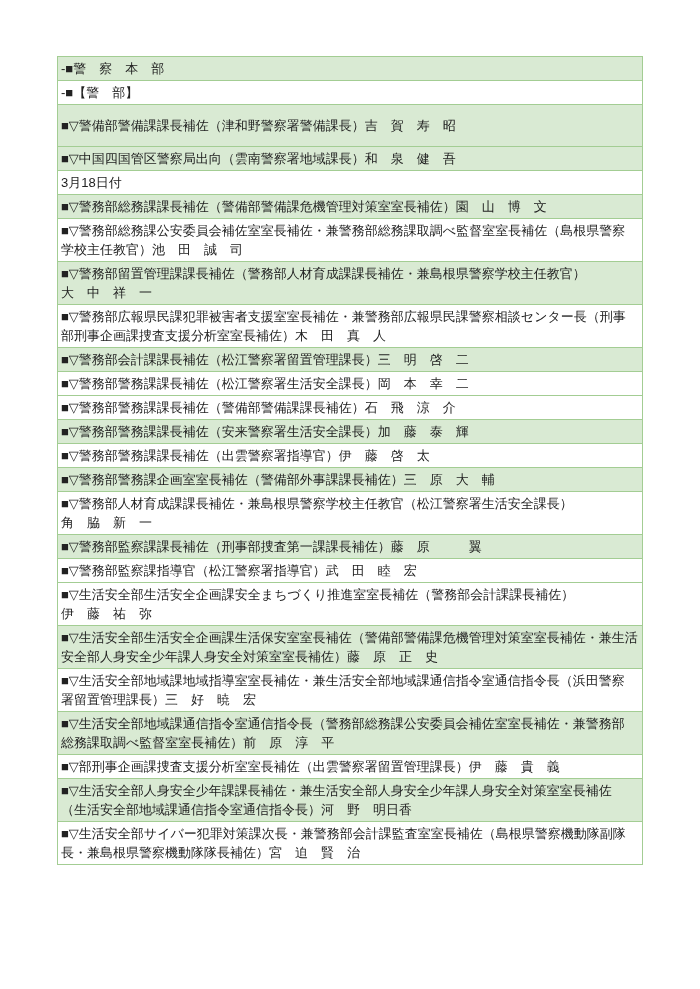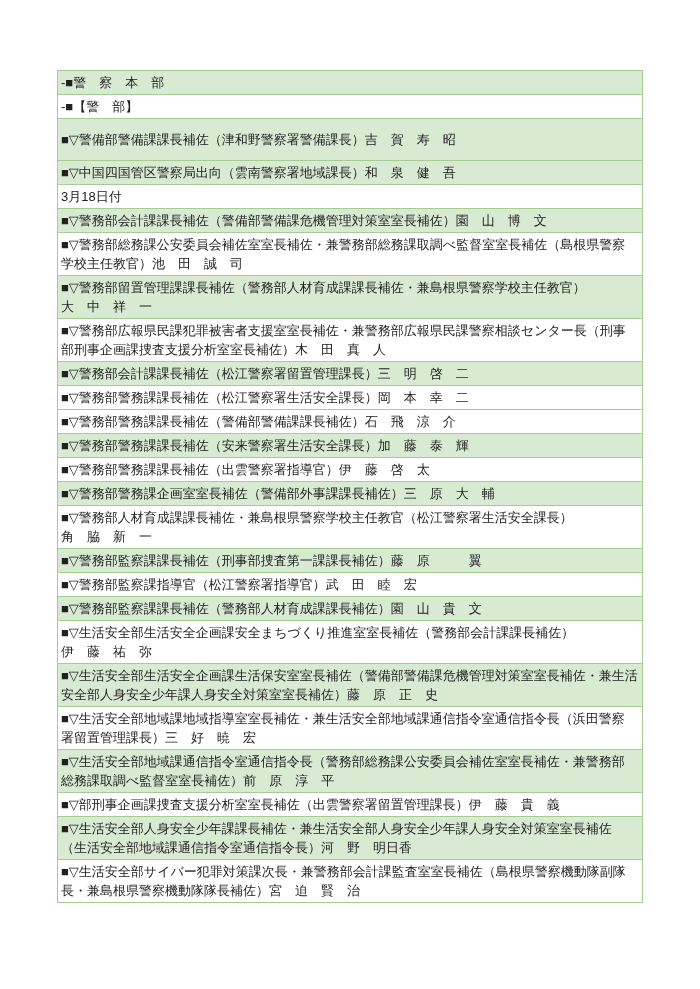--- a/index.html
+++ b/index.html
@@ -1,17 +1,17 @@
 <!DOCTYPE html>
 <html><head>
 <meta charset="utf-8">
 <style>
   html,body{margin:0;padding:0;background:#ffffff;}
   body{font-family:"Liberation Sans","DejaVu Sans",sans-serif;}
-  .page{width:700px;height:989px;box-sizing:border-box;padding:70px 57px 0 57px;background:#ffffff;overflow:hidden;}
+  .page{width:700px;height:989px;box-sizing:border-box;padding:56px 57px 0 57px;background:#ffffff;overflow:hidden;}
   .personnel-table{width:586px;}
   .row{
     box-sizing:border-box;
     border:1px solid #a3cd93;
     padding:2px 2px 2px 3px;
     font-size:13px;
     line-height:19px;
     color:#222222;
     white-space:pre-wrap;
     word-break:break-all;
@@ -24,38 +24,37 @@
 </head>
 <body>
 
 <div class="page">
   <div class="personnel-table">
     <div class="row g">-■警　察　本　部</div>
     <div class="row">-■【警　部】</div>
     <div class="row g tall">■▽警備部警備課課長補佐（津和野警察署警備課長）吉　賀　寿　昭</div>
     <div class="row g">■▽中国四国管区警察局出向（雲南警察署地域課長）和　泉　健　吾</div>
     <div class="row">3月18日付</div>
-    <div class="row g">■▽警務部会計課課長補佐（警備部警備課危機管理対策室室長補佐）園　山　博　文</div>
+    <div class="row g">■▽警務部総務課課長補佐（警備部警備課危機管理対策室室長補佐）園　山　博　文</div>
     <div class="row">■▽警務部総務課公安委員会補佐室室長補佐・兼警務部総務課取調べ監督室室長補佐（島根県警察
 学校主任教官）池　田　誠　司</div>
     <div class="row g">■▽警務部留置管理課課長補佐（警務部人材育成課課長補佐・兼島根県警察学校主任教官）
 大　中　祥　一</div>
     <div class="row">■▽警務部広報県民課犯罪被害者支援室室長補佐・兼警務部広報県民課警察相談センター長（刑事
 部刑事企画課捜査支援分析室室長補佐）木　田　真　人</div>
     <div class="row g">■▽警務部会計課課長補佐（松江警察署留置管理課長）三　明　啓　二</div>
     <div class="row">■▽警務部警務課課長補佐（松江警察署生活安全課長）岡　本　幸　二</div>
     <div class="row">■▽警務部警務課課長補佐（警備部警備課課長補佐）石　飛　涼　介</div>
     <div class="row g">■▽警務部警務課課長補佐（安来警察署生活安全課長）加　藤　泰　輝</div>
     <div class="row">■▽警務部警務課課長補佐（出雲警察署指導官）伊　藤　啓　太</div>
     <div class="row g">■▽警務部警務課企画室室長補佐（警備部外事課課長補佐）三　原　大　輔</div>
     <div class="row">■▽警務部人材育成課課長補佐・兼島根県警察学校主任教官（松江警察署生活安全課長）
 角　脇　新　一</div>
     <div class="row g">■▽警務部監察課課長補佐（刑事部捜査第一課課長補佐）藤　原　　　翼</div>
     <div class="row">■▽警務部監察課指導官（松江警察署指導官）武　田　睦　宏</div>
-    <div class="row g">■▽警務部監察課課長補佐（警務部人材育成課課長補佐）園　山　貴　文</div>
     <div class="row">■▽生活安全部生活安全企画課安全まちづくり推進室室長補佐（警務部会計課課長補佐）
 伊　藤　祐　弥</div>
     <div class="row g">■▽生活安全部生活安全企画課生活保安室室長補佐（警備部警備課危機管理対策室室長補佐・兼生活
 安全部人身安全少年課人身安全対策室室長補佐）藤　原　正　史</div>
     <div class="row">■▽生活安全部地域課地域指導室室長補佐・兼生活安全部地域課通信指令室通信指令長（浜田警察
 署留置管理課長）三　好　暁　宏</div>
     <div class="row g">■▽生活安全部地域課通信指令室通信指令長（警務部総務課公安委員会補佐室室長補佐・兼警務部
 総務課取調べ監督室室長補佐）前　原　淳　平</div>
     <div class="row">■▽部刑事企画課捜査支援分析室室長補佐（出雲警察署留置管理課長）伊　藤　貴　義</div>
     <div class="row g">■▽生活安全部人身安全少年課課長補佐・兼生活安全部人身安全少年課人身安全対策室室長補佐

